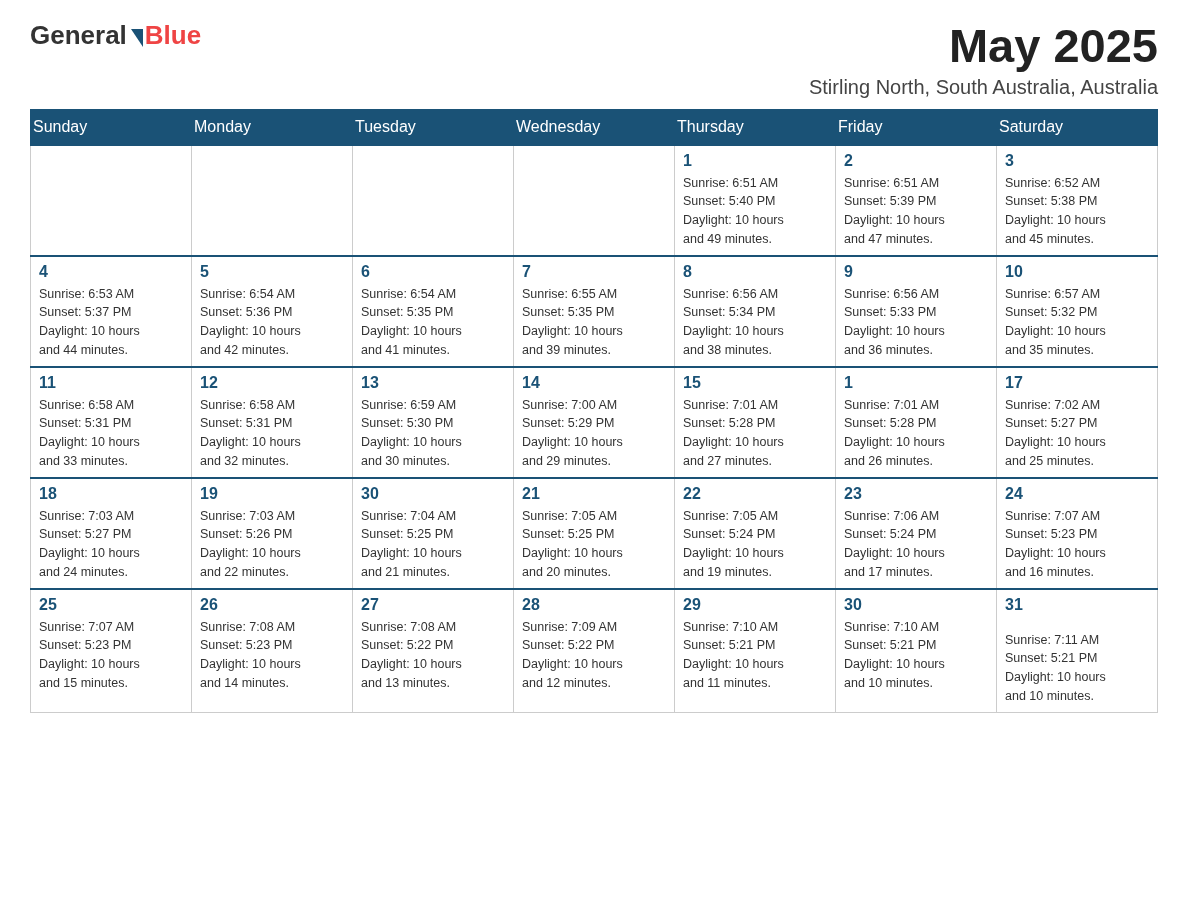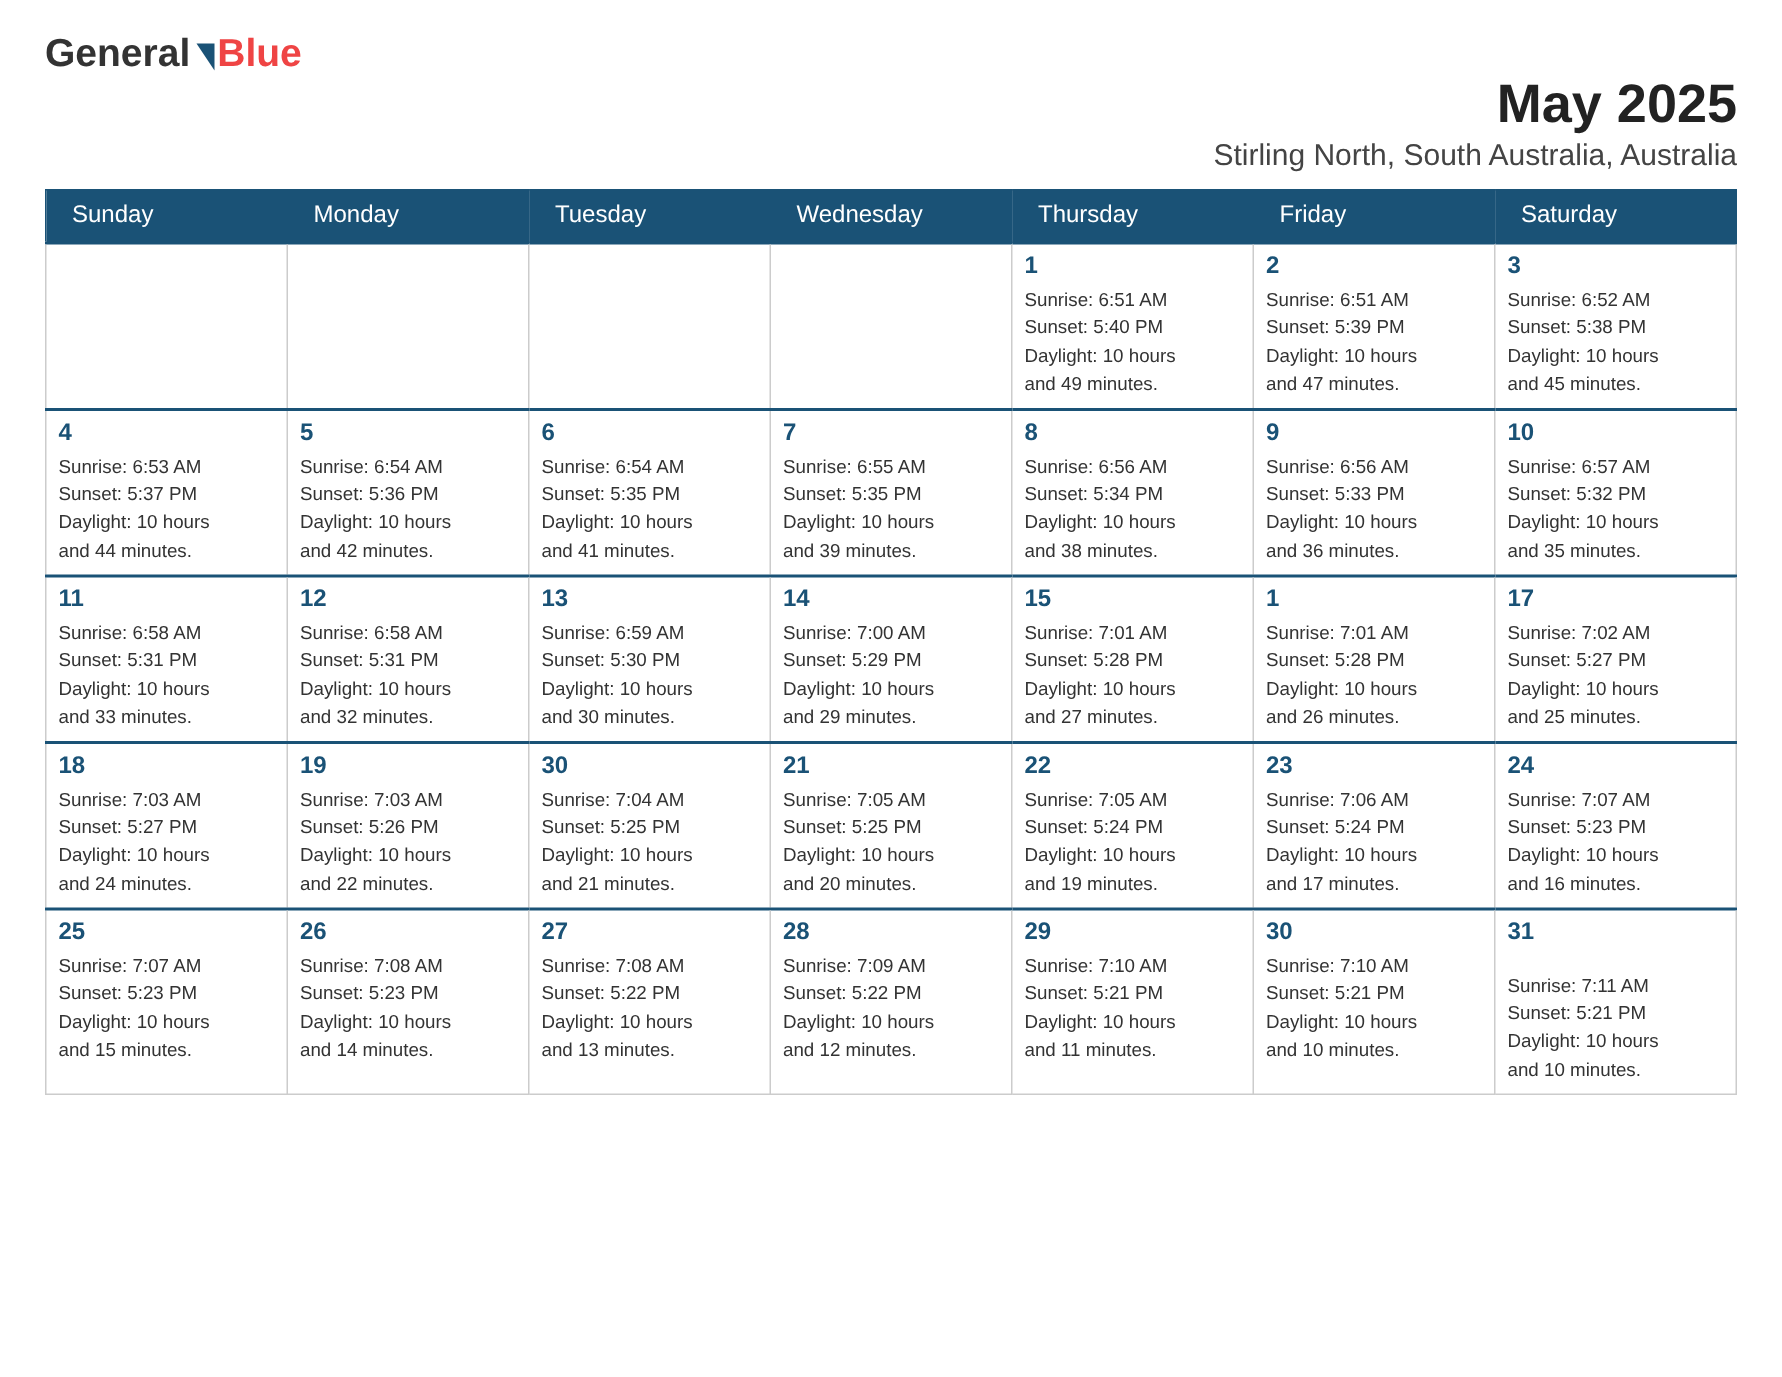--- a/index.html
+++ b/index.html
@@ -42,40 +42,39 @@
     .logo-blue {
       font-size: 26px;
       font-weight: bold;
       color: #ef4444;
       margin-left: 2px;
     }
     .title-block {
       text-align: right;
     }
     .month-title {
-      font-size: 36px;
+      font-size: 47px;
       font-weight: bold;
       color: #222;
       line-height: 1.1;
-      margin-top: 29px;
     }
     .location-title {
       font-size: 20px;
       color: #444;
       margin-top: 4px;
     }
     .calendar {
       width: 100%;
       border-collapse: collapse;
       margin-top: 10px;
     }
     .calendar th {
       background-color: #1a5276;
       color: #fff;
-      padding: 8px 17px;
+      padding: 8px 2px;
       font-size: 16px;
       font-weight: normal;
       text-align: left;
       border: 1px solid #1a5276;
     }
     .calendar td {
       border: 1px solid #ccc;
       vertical-align: top;
       padding: 6px 8px;
       width: 14.28%;

